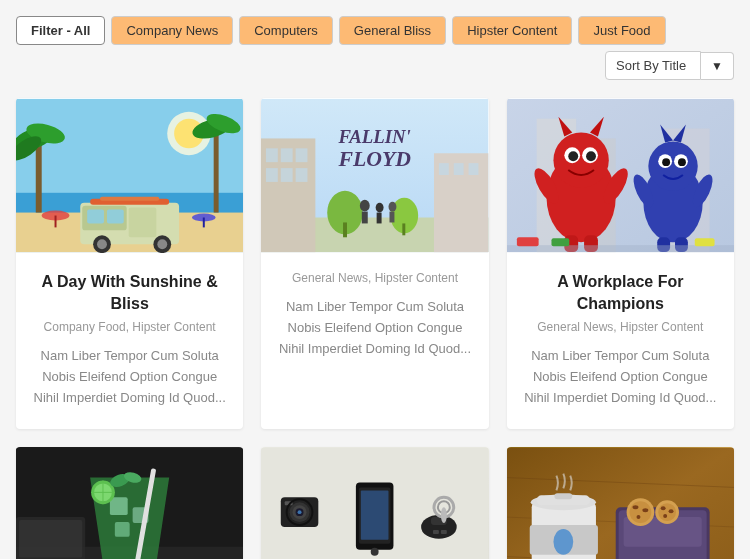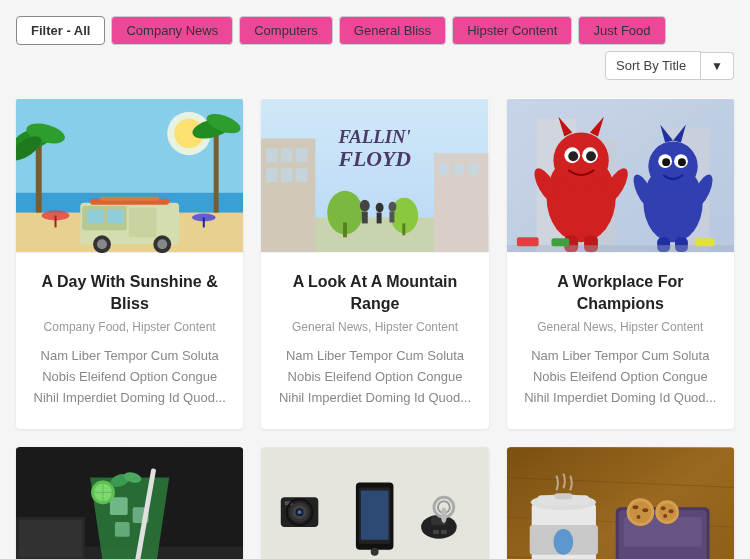--- a/index.html
+++ b/index.html
@@ -15,21 +15,21 @@
       display: flex;
       align-items: center;
       gap: 6px;
       margin-bottom: 18px;
       flex-wrap: wrap;
     }
 
     .filter-btn {
       padding: 6px 14px;
       border: 1.5px solid #ccc;
-      background: #ec4899;
+      background: #fdba74;
       border-radius: 4px;
       cursor: pointer;
       font-size: 13px;
       color: #333;
       white-space: nowrap;
     }
 
     .filter-btn.active {
       border-color: #888;
       background: #fff;
@@ -247,21 +247,20 @@
         <ellipse cx="120" cy="110" rx="4" ry="5" fill="#333"></ellipse>
         <rect x="117" y="115" width="5" height="11" fill="#333"></rect>
         <ellipse cx="133" cy="109" rx="4" ry="5" fill="#555"></ellipse>
         <rect x="130" y="114" width="5" height="11" fill="#555"></rect>
 
         <text x="115" y="45" font-family="Georgia, serif" font-size="19" font-weight="bold" fill="#4a3a6a" text-anchor="middle" font-style="italic">FALLIN'</text>
         <text x="115" y="68" font-family="Georgia, serif" font-size="22" font-weight="bold" fill="#4a3a6a" text-anchor="middle" font-style="italic">FLOYD</text>
       </svg>
     </div>
     <div class="card-content">
-      <div class="card-title">A Look At A Mountain Range</div>
       <div class="card-categories">General News, Hipster Content</div>
       <div class="card-excerpt">Nam Liber Tempor Cum Soluta Nobis Eleifend Option Congue Nihil Imperdiet Doming Id Quod...</div>
     </div>
   </div>
 
   <div class="card">
     <div class="card-img-placeholder">
       <svg class="scene-svg" viewBox="0 0 230 155" xmlns="http://www.w3.org/2000/svg">
         <defs>
           <linearGradient id="monsterBg" x1="0" y1="0" x2="1" y2="1">

